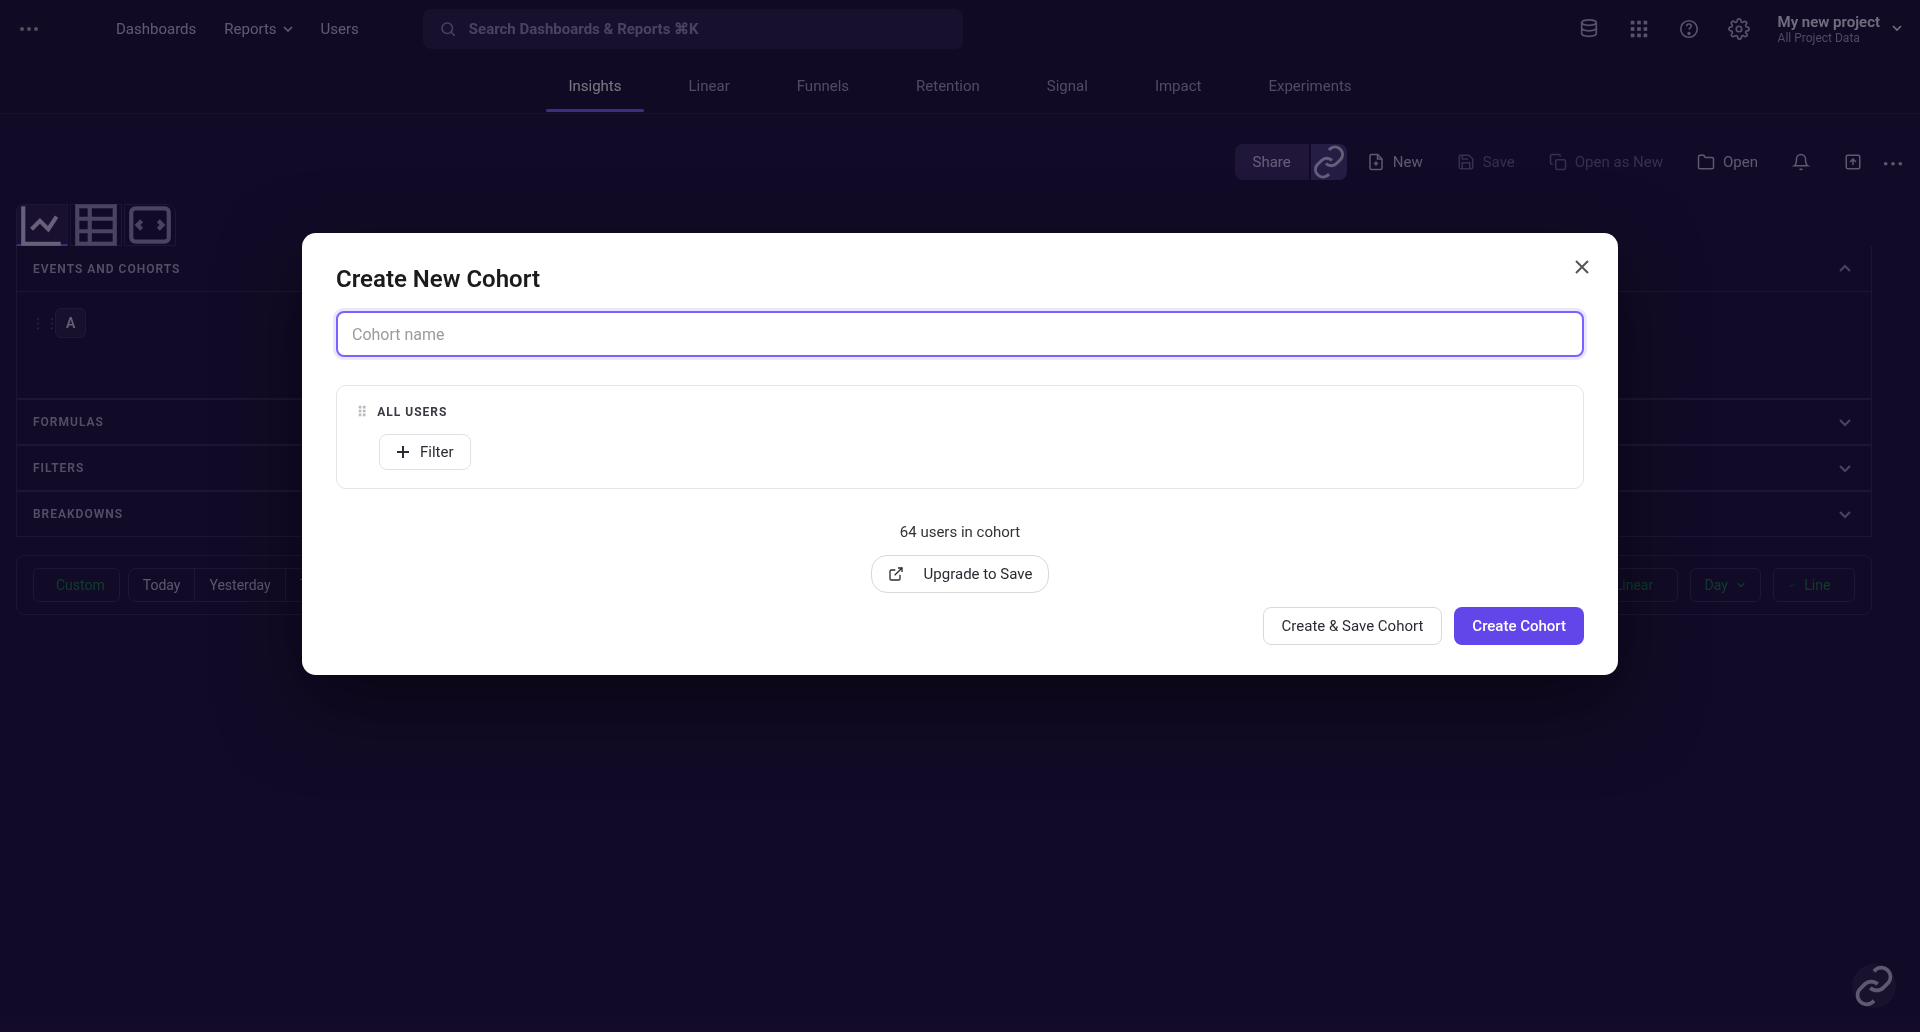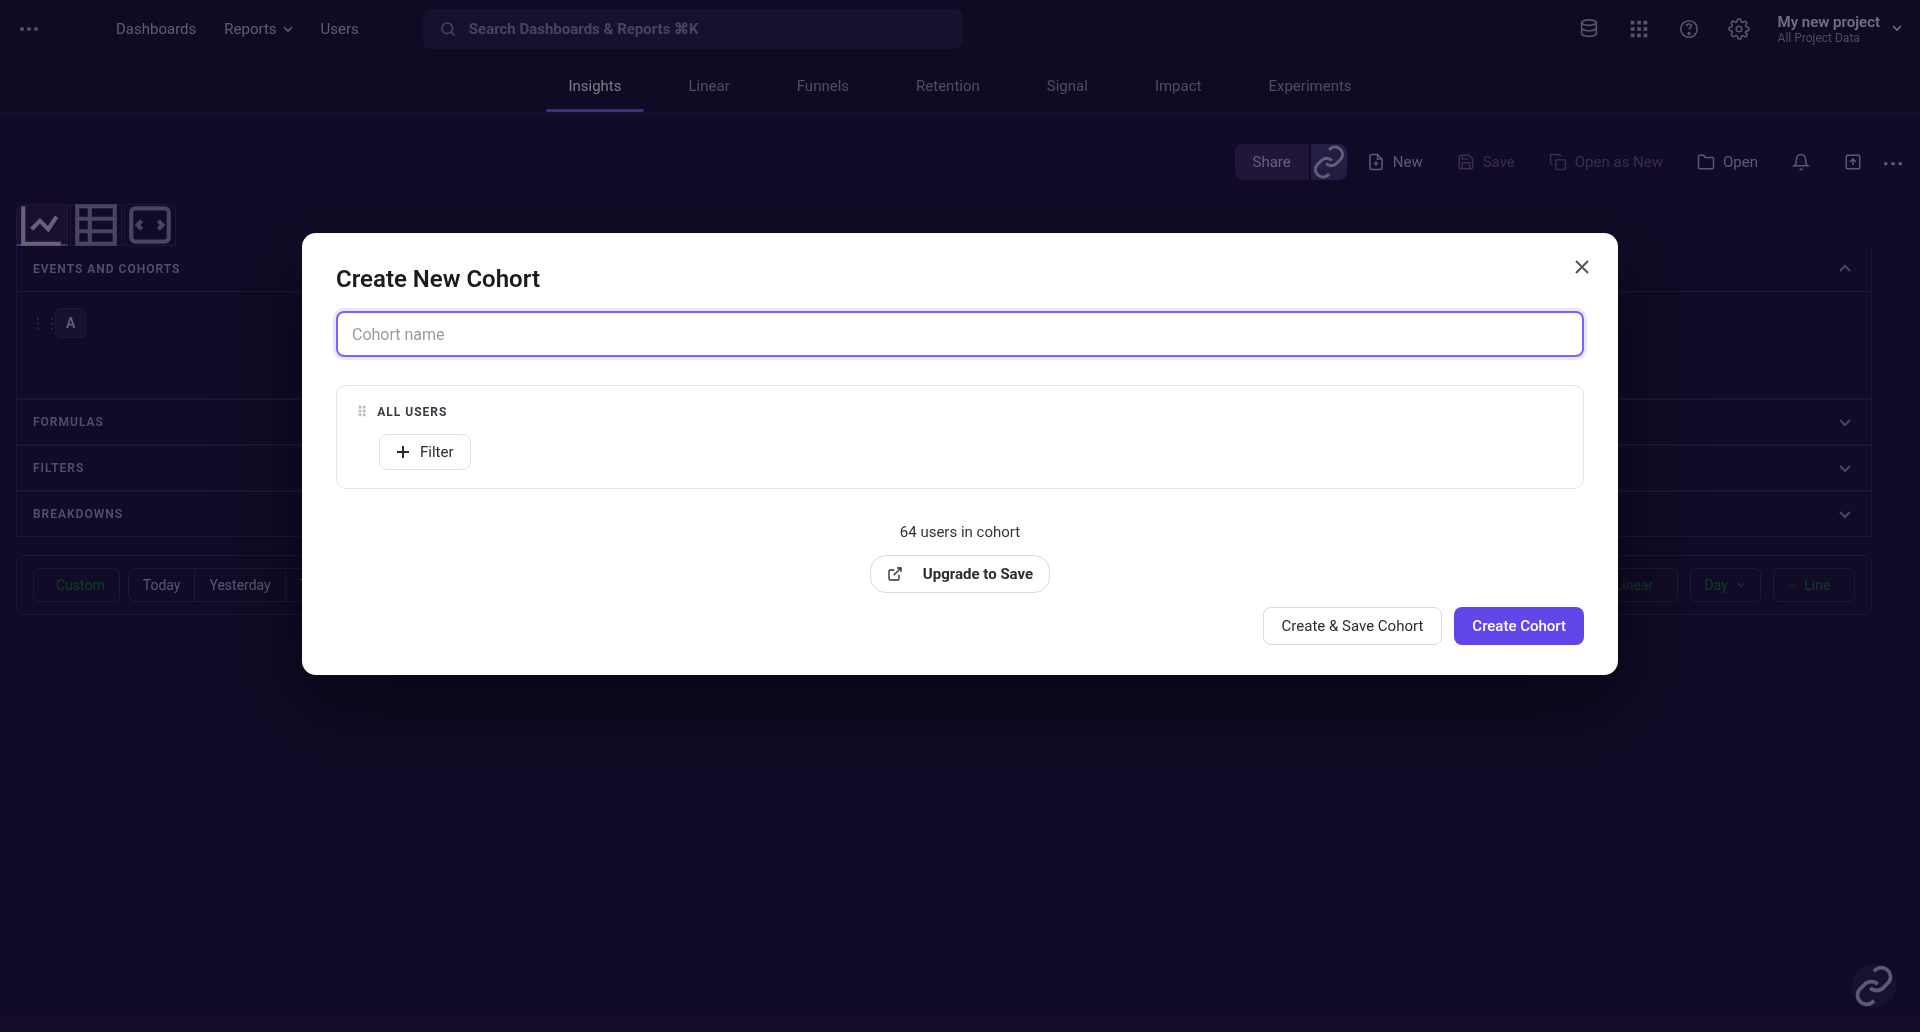--- a/index.html
+++ b/index.html
@@ -75,21 +75,21 @@
 .modal-title{ font-size:24px; font-weight:600; margin-bottom:18px;}
 .name-input{ width:100%; height:46px; border:2px solid #7b61ff; border-radius:8px; padding:8px 14px; font-size:16px; outline:none; box-shadow:0 0 0 3px rgba(123,97,255,0.15);}
 .name-input::placeholder{ color:#9b9b9b;}
 .group-box{ margin-top:28px; border:1px solid #e4e4ea; border-radius:10px; padding:18px 20px 18px 20px;}
 .group-head{ display:flex; align-items:center; gap:12px; font-size:12px; font-weight:700; letter-spacing:1px; color:#3a3a44;}
 .drag-grid{ color:#bbb; font-size:14px; letter-spacing:-2px;}
 .filter-btn{ margin-top:14px; margin-left:22px; display:inline-flex; align-items:center; gap:10px; border:1px solid #e1e1e8; border-radius:8px; padding:8px 16px; font-size:15px; color:#2b2b33; cursor:pointer;}
 .filter-btn svg{width:14px;height:14px;}
 .modal-footer{ margin-top:34px; display:flex; align-items:center; gap:14px;flex-direction:column;}
 .user-count{ font-size:15px; color:#333;}
-.upgrade-btn{ display:inline-flex; align-items:center; gap:20px; border:1px solid #d9d9e0; border-radius:16px; padding:9px 16px; font-size:15px; color:#2b2b33; cursor:pointer;font-weight:bold;}
+.upgrade-btn{ display:inline-flex; align-items:center; gap:20px; border:1px solid #d9d9e0; border-radius:16px; padding:9px 16px; font-size:15px; color:#2b2b33; cursor:pointer;}
 .upgrade-btn svg{width:16px;height:16px;}
 .footer-right{ margin-left:auto; display:flex; gap:12px;}
 .sec-btn{ border:1px solid #d9d9e0; background:#fff; color:#2b2b33; padding:6px 18px; border-radius:8px; font-size:15px; cursor:pointer;}
 .pri-btn{ background:#6246ea; color:#fff; padding:10px 18px; border:none; border-radius:8px; font-size:15px; font-weight:500; cursor:pointer;}
 
 
 .float-link{ position:absolute; right:24px; bottom:24px; width:44px;height:44px; border-radius:22px; background:#2e2349; display:flex;align-items:center;justify-content:center; color:#c7bddf;}
 </style>
 </head>
 <body>

